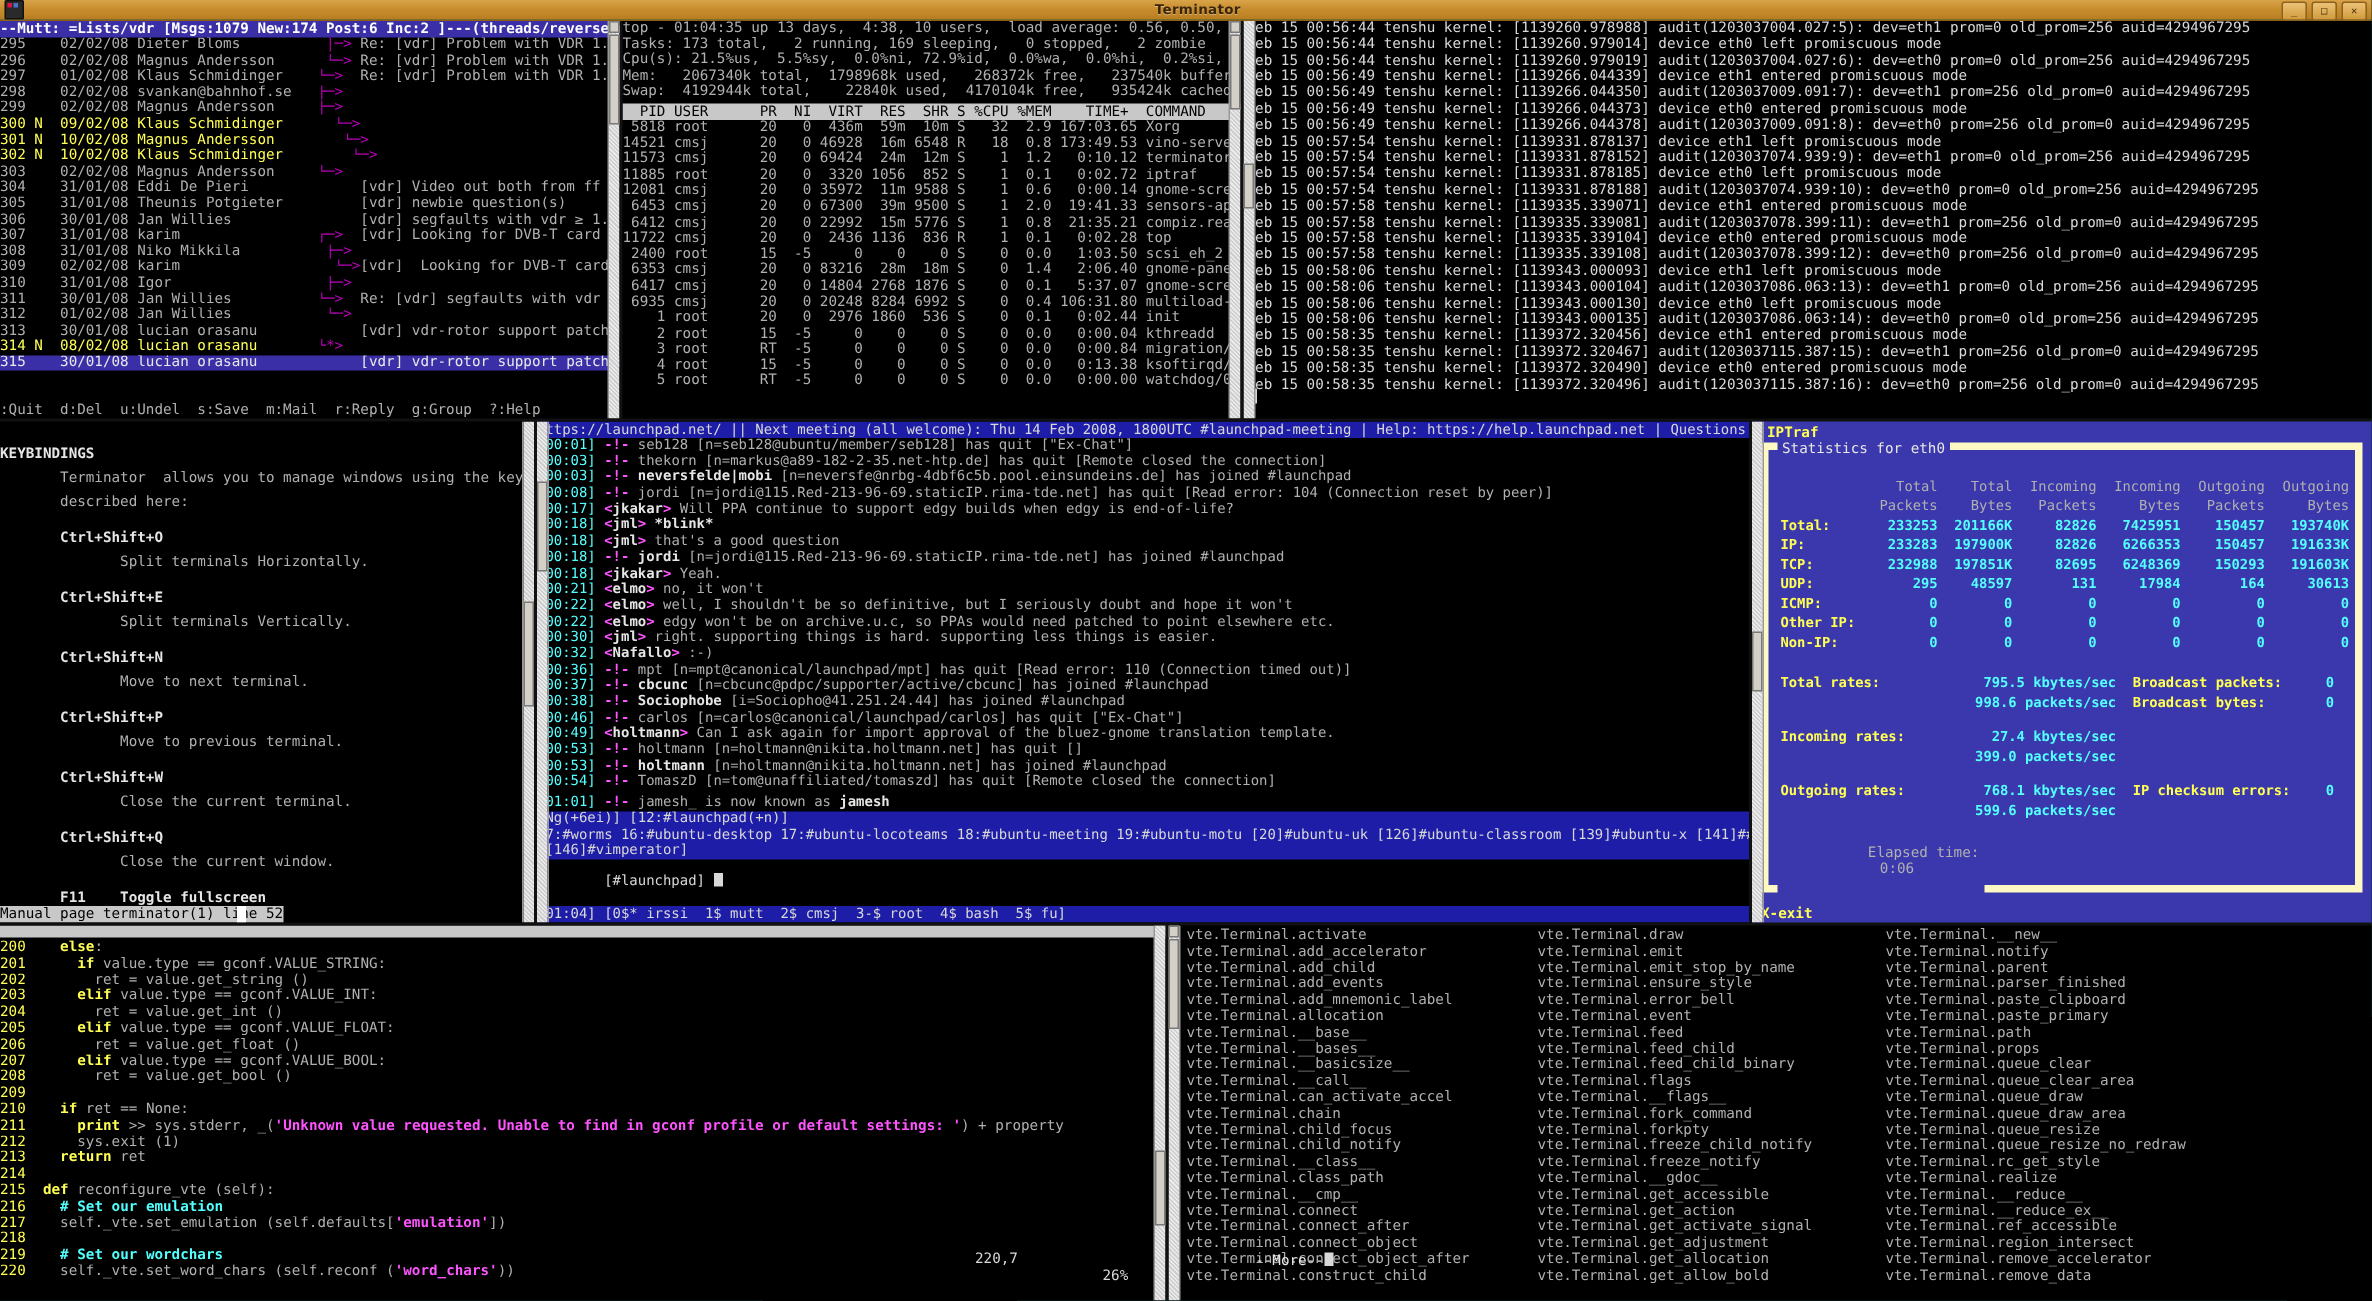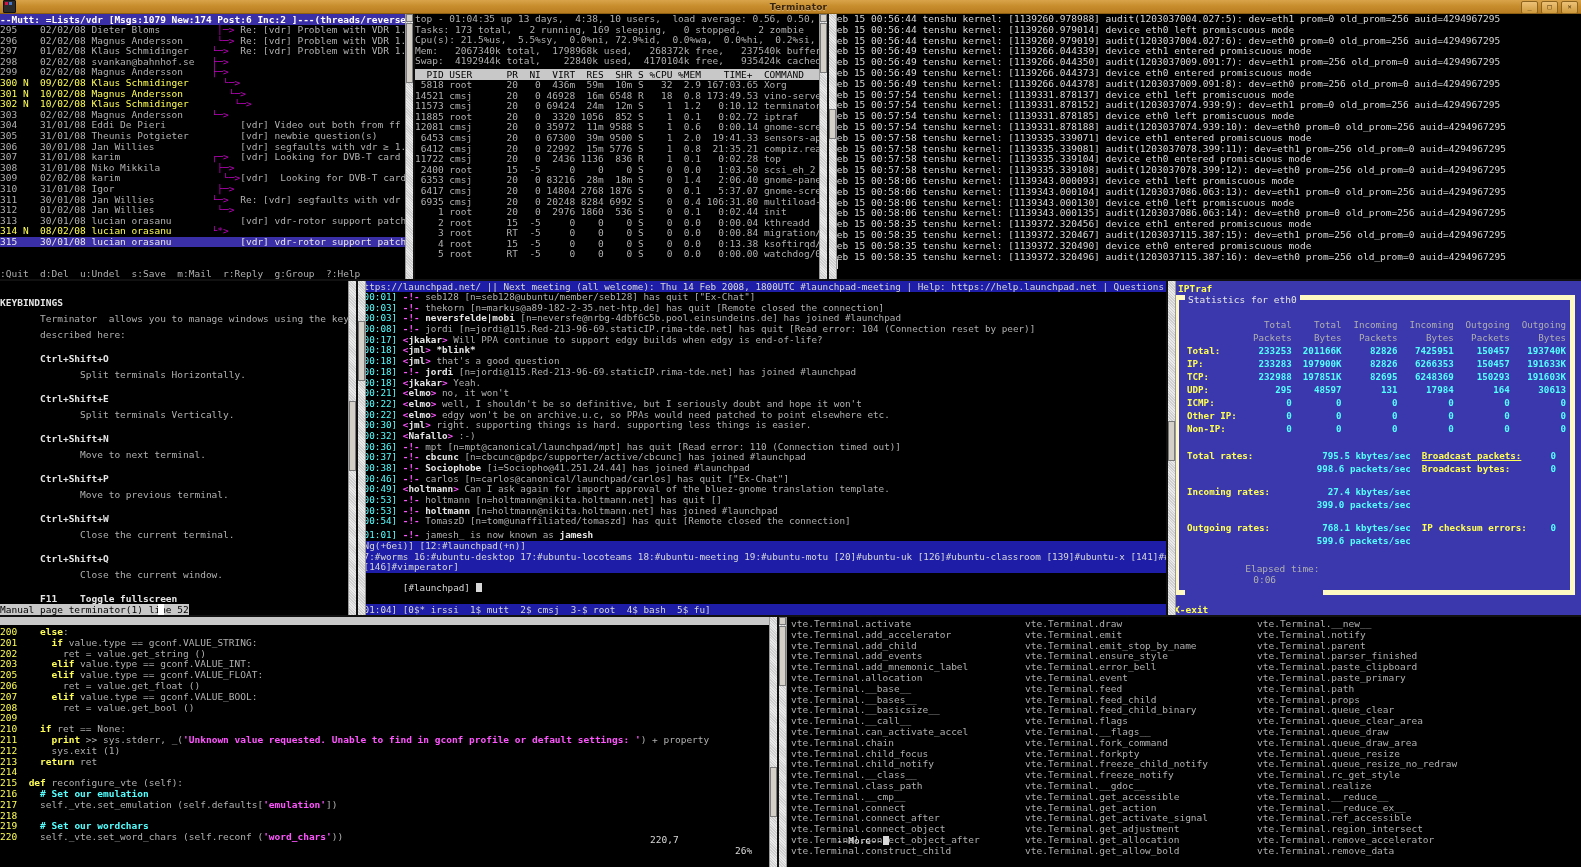--- a/index.html
+++ b/index.html
@@ -341,21 +341,21 @@
                 <td class="c-bright-cyan bold" style="text-align:right;padding-right:4px;">0</td>
               </tr>
             </tbody>
           </table>
 
         <table id="iptraf-rates" style="margin-top:14px;width:100%;border-collapse:collapse;font-size:9.2px;">
             <tbody>
               <tr>
                 <td class="c-bright-yellow bold" style="padding-left:8px;white-space:nowrap;width:110px;">Total rates:</td>
                 <td class="c-bright-cyan bold" style="text-align:right;padding-right:10px;white-space:pre;">795.5 kbytes/sec</td>
-                <td class="c-bright-yellow bold" style="white-space:nowrap;text-decoration:underline;">Broadcast packets:</td>
+                <td class="c-bright-yellow bold" style="white-space:nowrap;">Broadcast packets:</td>
                 <td class="c-bright-cyan bold" style="text-align:right;padding-right:14px;">0</td>
               </tr>
               <tr>
                 <td></td>
                 <td class="c-bright-cyan bold" style="text-align:right;padding-right:10px;white-space:pre;">998.6 packets/sec</td>
                 <td class="c-bright-yellow bold" style="white-space:nowrap;">Broadcast bytes:</td>
                 <td class="c-bright-cyan bold" style="text-align:right;padding-right:14px;">0</td>
               </tr>
               <tr>
                 <td style="height:8px;"></td>
@@ -404,20 +404,21 @@
       </div>
     </div>
 
     <div class="pane" id="pane-editor" style="left:0;top:603px;width:777px;height:250px;">
       <div class="termtext" style="background:#c8c8c8;color:#000;font-size:9.5px;line-height:8px;height:8px;overflow:hidden;"></div>
       <div id="editor-lines" style="font-size:9.5px;line-height:10.8px;padding-top:2px;">
           <div class="termtext" style="height:10.8px;overflow:hidden;"><span class="c-bright-yellow">200</span><span class="c-gray">    <span class="c-bright-yellow bold">else</span>:</span></div>
           <div class="termtext" style="height:10.8px;overflow:hidden;"><span class="c-bright-yellow">201</span><span class="c-gray">      <span class="c-bright-yellow bold">if</span> value.type == gconf.VALUE_STRING:</span></div>
           <div class="termtext" style="height:10.8px;overflow:hidden;"><span class="c-bright-yellow">202</span><span class="c-gray">        ret = value.get_string ()</span></div>
           <div class="termtext" style="height:10.8px;overflow:hidden;"><span class="c-bright-yellow">203</span><span class="c-gray">      <span class="c-bright-yellow bold">elif</span> value.type == gconf.VALUE_INT:</span></div>
+          <div class="termtext" style="height:10.8px;overflow:hidden;"><span class="c-bright-yellow">204</span><span class="c-gray">        ret = value.get_int ()</span></div>
           <div class="termtext" style="height:10.8px;overflow:hidden;"><span class="c-bright-yellow">205</span><span class="c-gray">      <span class="c-bright-yellow bold">elif</span> value.type == gconf.VALUE_FLOAT:</span></div>
           <div class="termtext" style="height:10.8px;overflow:hidden;"><span class="c-bright-yellow">206</span><span class="c-gray">        ret = value.get_float ()</span></div>
           <div class="termtext" style="height:10.8px;overflow:hidden;"><span class="c-bright-yellow">207</span><span class="c-gray">      <span class="c-bright-yellow bold">elif</span> value.type == gconf.VALUE_BOOL:</span></div>
           <div class="termtext" style="height:10.8px;overflow:hidden;"><span class="c-bright-yellow">208</span><span class="c-gray">        ret = value.get_bool ()</span></div>
           <div class="termtext" style="height:10.8px;overflow:hidden;"><span class="c-bright-yellow">209</span><span class="c-gray"></span></div>
           <div class="termtext" style="height:10.8px;overflow:hidden;"><span class="c-bright-yellow">210</span><span class="c-gray">    <span class="c-bright-yellow bold">if</span> ret == None:</span></div>
           <div class="termtext" style="height:10.8px;overflow:hidden;"><span class="c-bright-yellow">211</span><span class="c-gray">      <span class="c-bright-yellow bold">print</span> &gt;&gt; sys.stderr, <span class="c-gray">_(</span><span class="c-bright-magenta bold">'Unknown value requested. Unable to find in gconf profile or default settings: '</span>) + property</span></div>
           <div class="termtext" style="height:10.8px;overflow:hidden;"><span class="c-bright-yellow">212</span><span class="c-gray">      sys.exit (1)</span></div>
           <div class="termtext" style="height:10.8px;overflow:hidden;"><span class="c-bright-yellow">213</span><span class="c-gray">    <span class="c-bright-yellow bold">return</span> ret</span></div>
           <div class="termtext" style="height:10.8px;overflow:hidden;"><span class="c-bright-yellow">214</span><span class="c-gray"></span></div>

